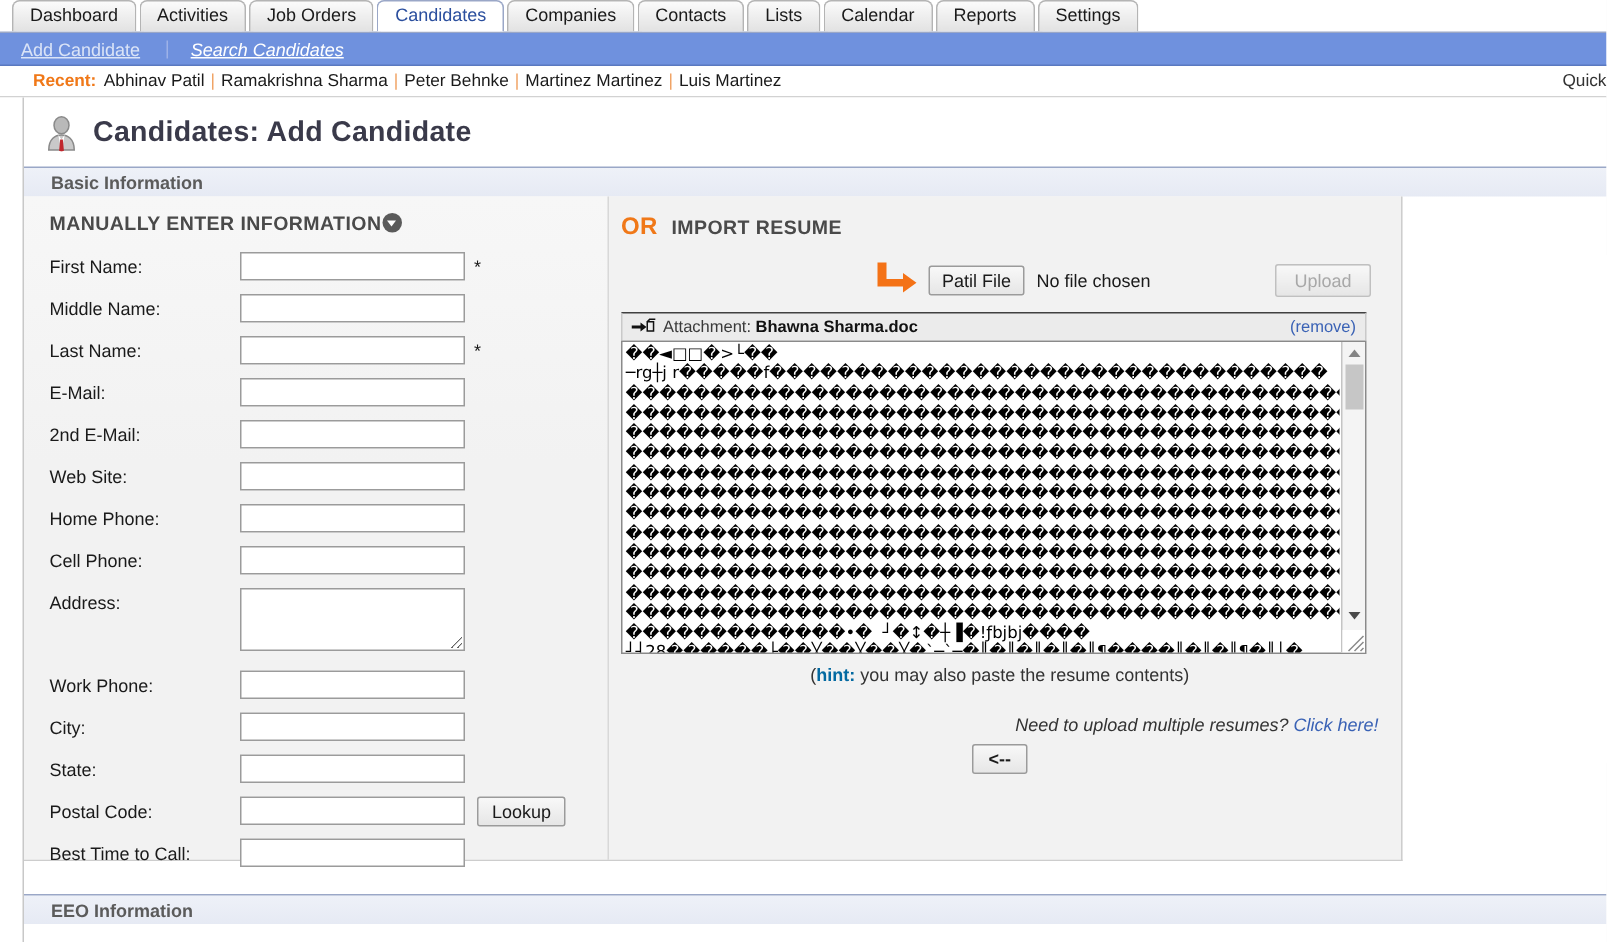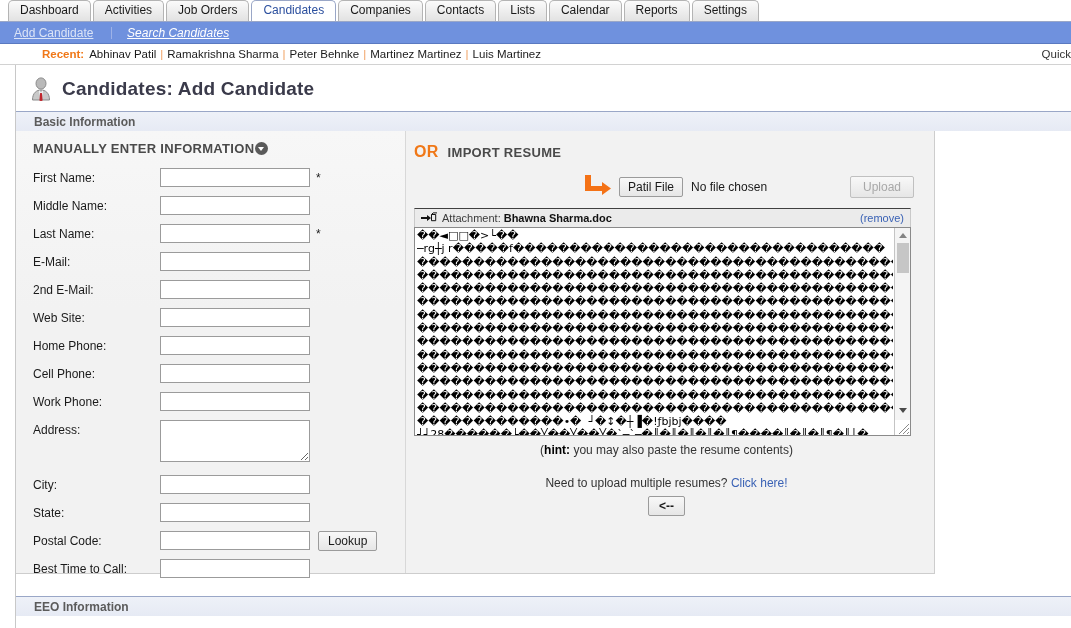--- a/index.html
+++ b/index.html
@@ -67,21 +67,21 @@
     width: 1px; height: 12px;
     background: #9db2e8;
     margin: 0 12px -2px 10px;
   }
 
   
   #recentbar {
     height: 21px;
     line-height: 21px;
     background: #ffffff;
-    padding-left: 42px;
+    padding-left: 22px;
     font-size: 11.5px;
     position: relative;
     border-bottom: 1px solid #d2d2d2;
   }
   #recentbar .lbl {
     color: #f07818;
     font-weight: bold;
     margin-right: 5px;
   }
   #recentbar .rlink {
@@ -380,28 +380,29 @@
   }
 
   .hint {
     text-align: center;
     width: 505px;
     margin-left: 8px;
     margin-top: 7px;
     font-size: 12px;
     color: #333;
   }
-  .hint b { color: #000000; }
+  .hint b { color: #0369a1; }
   .multi {
-    text-align: center;
+    text-align: right;
     width: 505px;
     margin-left: 8px;
     margin-top: 19px;
     font-size: 12px;
     color: #333;
+    font-style: italic;
   }
   .multi a { color: #3a62b5; text-decoration: none; cursor: pointer; }
   .backbtn-wrap {
     text-align: center;
     width: 505px;
     margin-left: 8px;
     margin-top: 6px;
   }
   .back-btn {
     font-weight: bold;
@@ -477,27 +478,27 @@
             <input type="text" class="finput" value="" style="">
           </div>
           <div class="frow">
             <div class="flabel">Home Phone:</div>
             <input type="text" class="finput" value="" style="">
           </div>
           <div class="frow">
             <div class="flabel">Cell Phone:</div>
             <input type="text" class="finput" value="" style="">
           </div>
-          <div class="frow">
-            <div class="flabel">Work Phone:</div>
-            <input type="text" class="finput" value="" style="">
-          </div>
           <div class="frow tall">
             <div class="flabel">Address:</div>
             <textarea class="ftextarea" value="" style=""></textarea>
+          </div>
+          <div class="frow">
+            <div class="flabel">Work Phone:</div>
+            <input type="text" class="finput" value="" style="">
           </div>
           <div class="frow">
             <div class="flabel">City:</div>
             <input type="text" class="finput" value="" style="">
           </div>
           <div class="frow">
             <div class="flabel">State:</div>
             <input type="text" class="finput" value="" style="">
           </div>
           <div class="frow">

